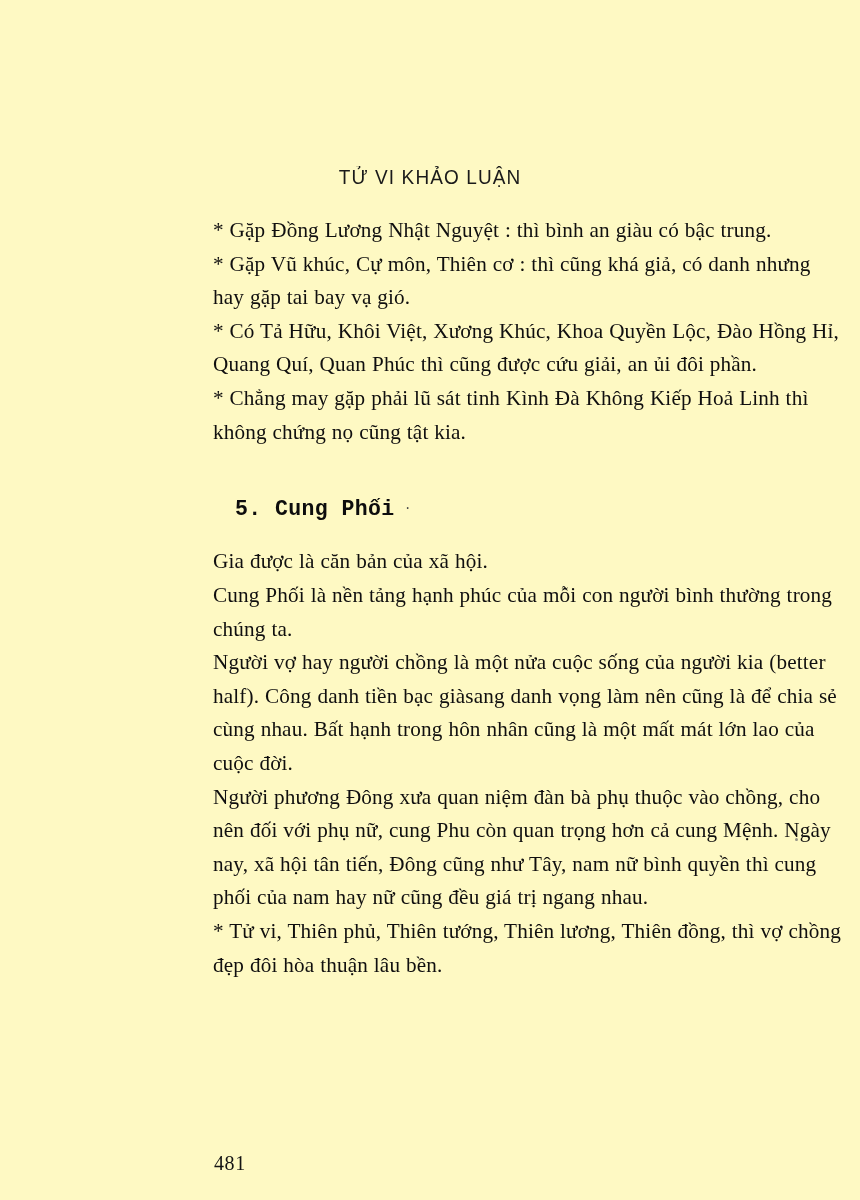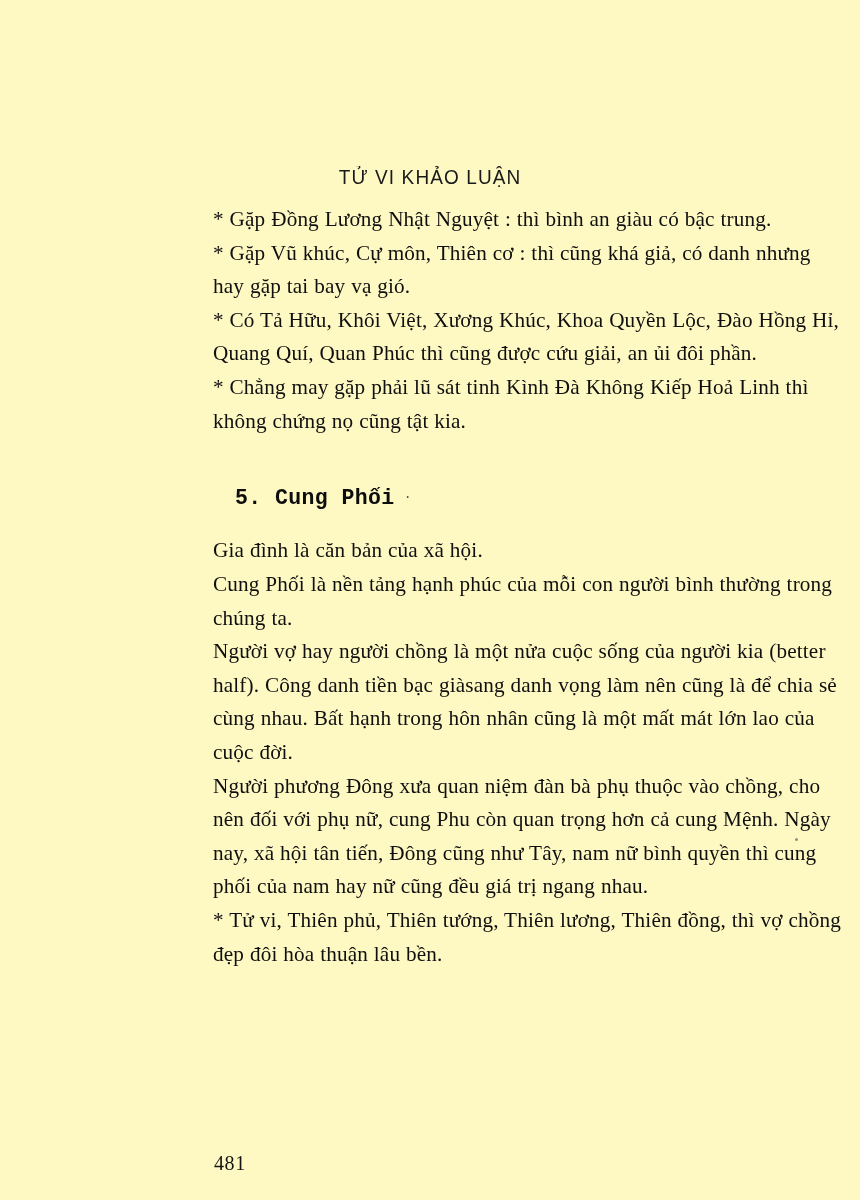--- a/index.html
+++ b/index.html
@@ -37,21 +37,21 @@
     color: #1a1a1a;
     font-weight: 400;
     transform: scaleY(1.06);
     transform-origin: center top;
   }
 
   
   .body-col {
     position: absolute;
     left: 213px;
-    top: 203px;
+    top: 214px;
     width: 634px;
   }
 
   p.para {
     margin: 0 0 0 0;
     padding: 0;
     font-size: 21.2px;
     line-height: 33.6px;
     text-align: left;
     color: #100f0f;
@@ -126,21 +126,21 @@
 
     <p class="para indent"><span>* Chẳng may gặp phải lũ sát tinh </span><b>Kình Đà Không Kiếp Hoả Linh</b><span> thì không chứng nọ cũng tật kia.</span></p>
 
 
     <div class="gap-before-heading"></div>
 
     <h2 class="section-heading"><span>5. Cung Phối</span><span class="trailing-mark">·</span></h2>
 
     <div class="gap-after-heading"></div>
 
-    <p class="para">Gia đình là căn bản của xã hội.</p>
+    <p class="para">Gia được là căn bản của xã hội.</p>
 
     <p class="para">Cung Phối là nền tảng hạnh phúc của mỗi con người bình thường trong chúng ta.</p>
 
     <p class="para">Người vợ hay người chồng là một nửa cuộc sống của người kia (better half). Công danh tiền bạc giàsang danh vọng làm nên cũng là để chia sẻ cùng nhau. Bất hạnh trong hôn nhân cũng là một mất mát lớn lao của cuộc đời.</p>
 
     <p class="para">Người phương Đông xưa quan niệm đàn bà phụ thuộc vào chồng, cho nên đối với phụ nữ, cung Phu còn quan trọng hơn cả cung Mệnh. Ngày nay, xã hội tân tiến, Đông cũng như Tây, nam nữ bình quyền thì cung phối của nam hay nữ cũng đều giá trị ngang nhau.</p>
 
 
     <p class="para indent">* Tử vi, Thiên phủ, Thiên tướng, Thiên lương, Thiên đồng, thì vợ chồng đẹp đôi hòa thuận lâu bền.</p>
 

